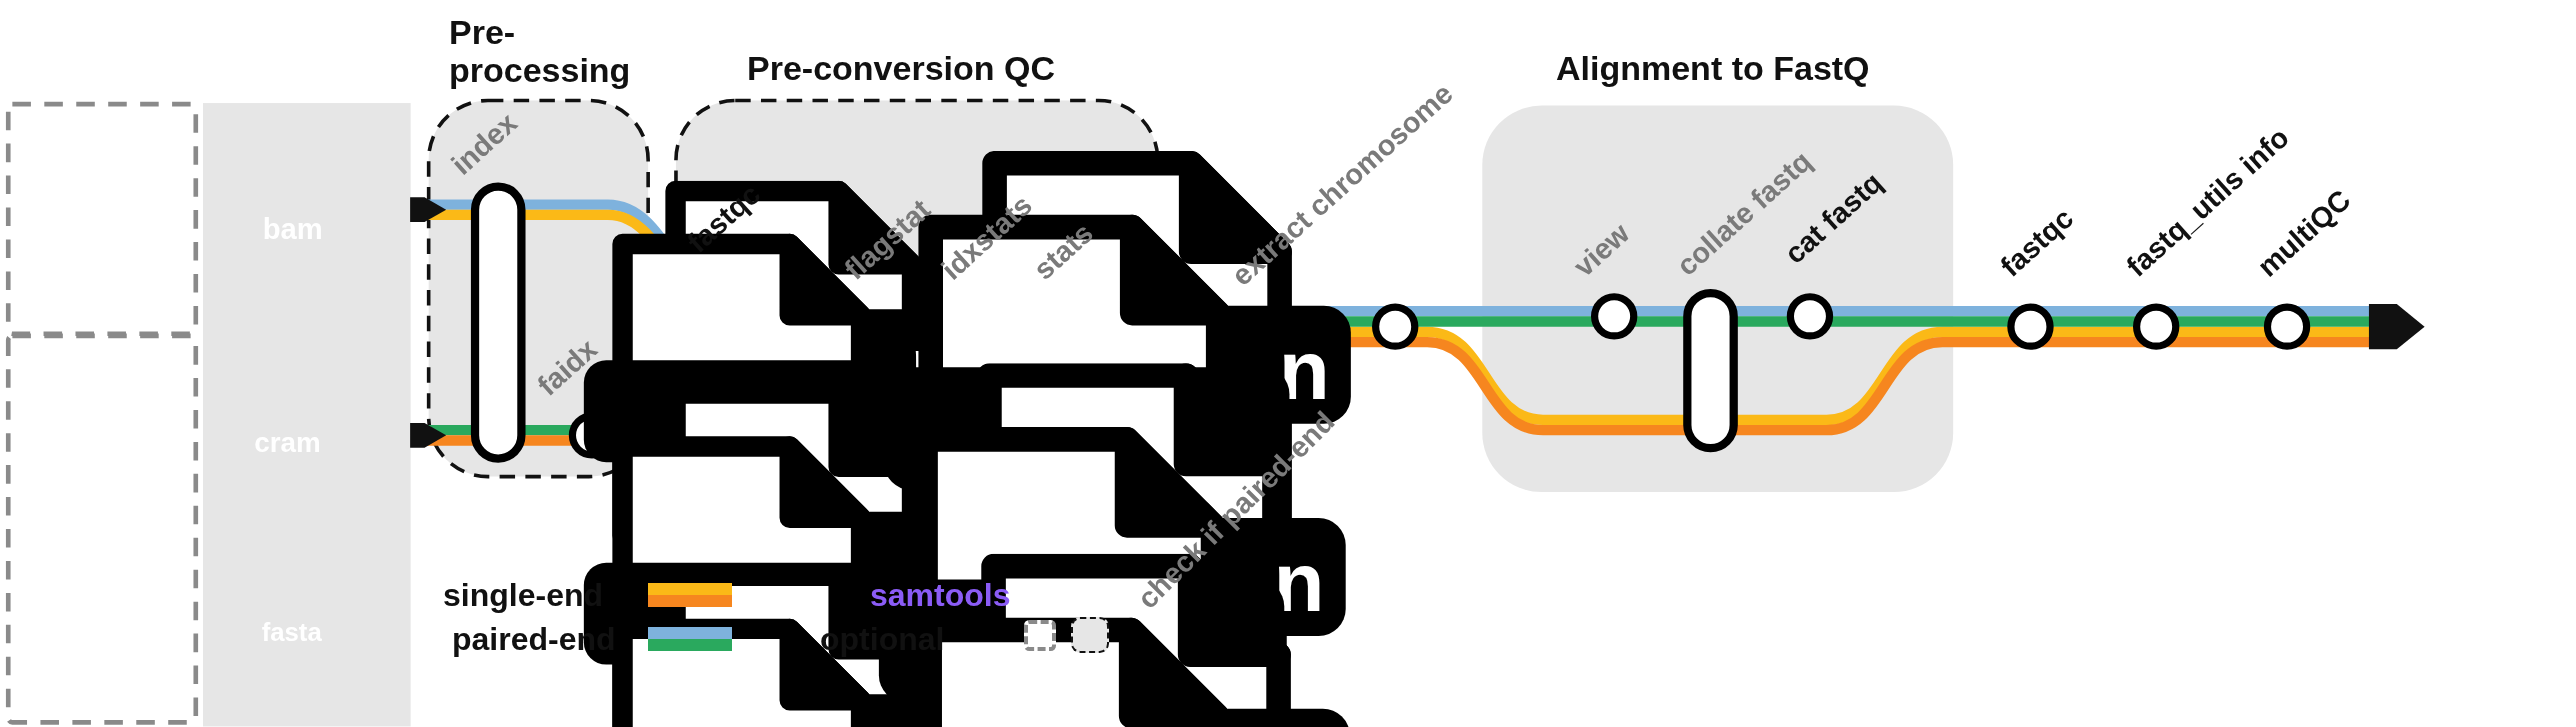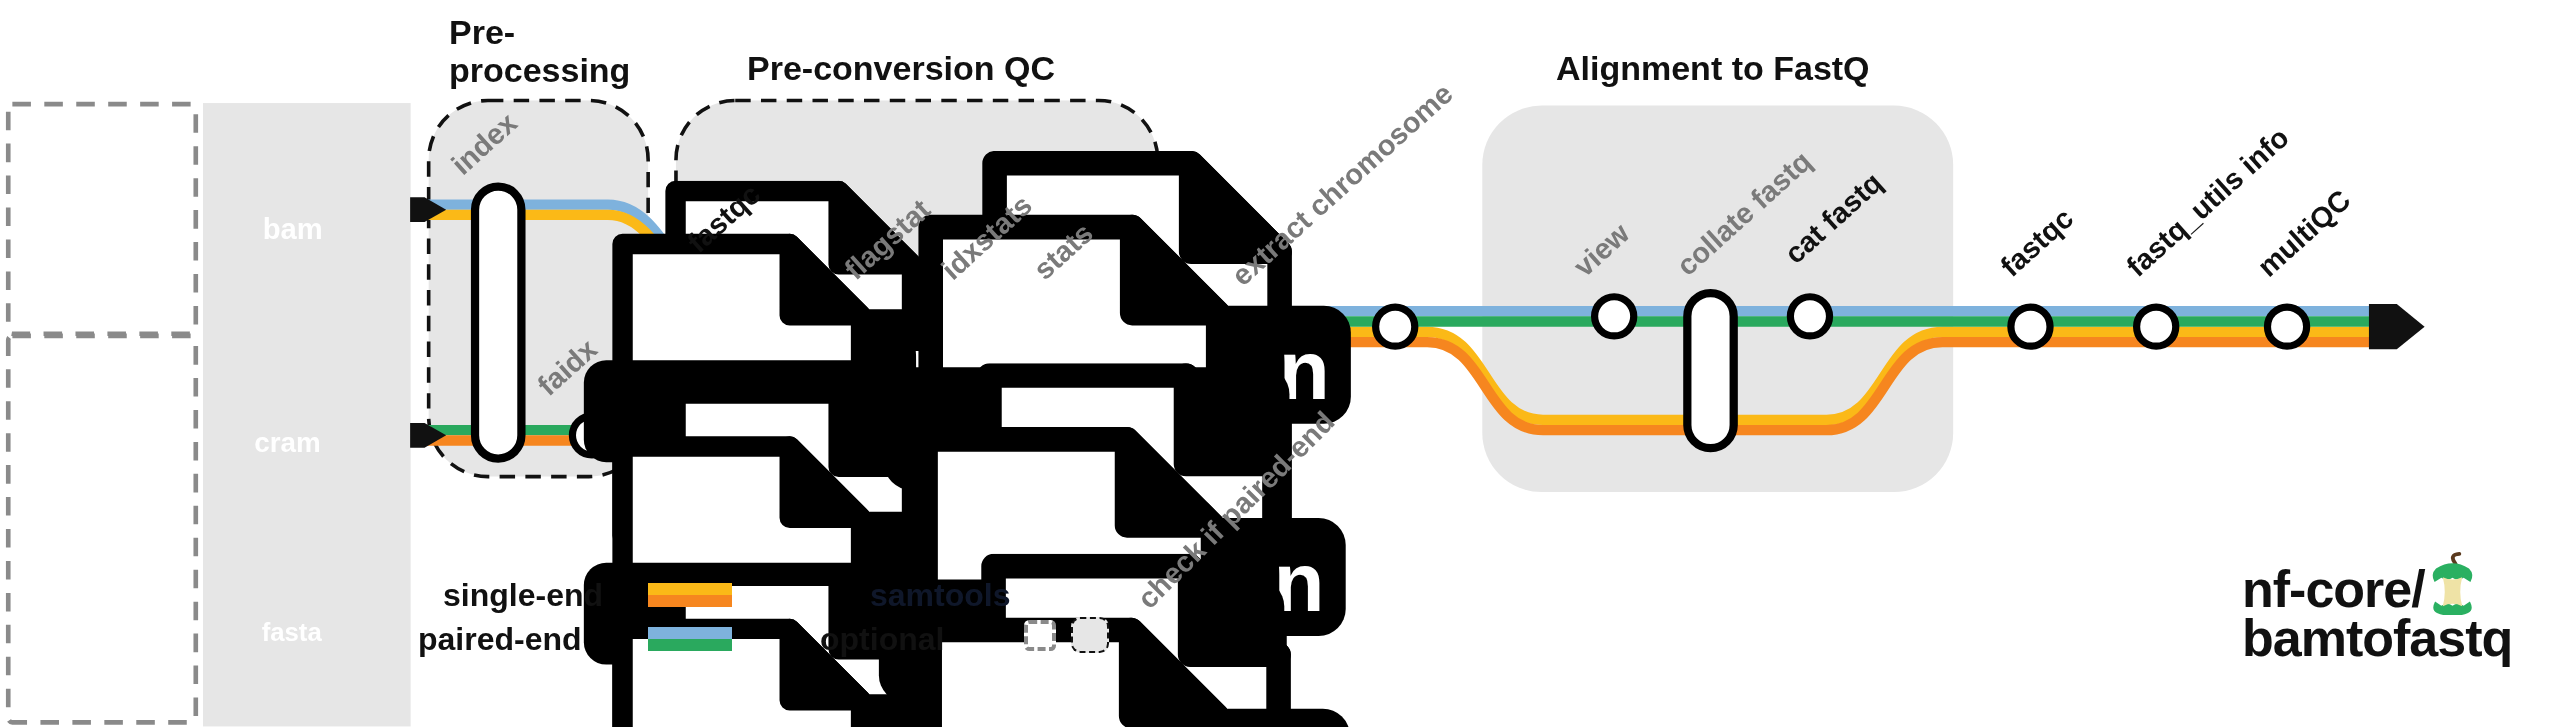--- a/index.html
+++ b/index.html
@@ -19,21 +19,21 @@
   .station-label{
     position:absolute;
     font-weight:bold;font-size:29px;line-height:1;
     white-space:nowrap;color:#7a7a7a;
     transform-origin:0 100%;
   }
   .station-label.dark{color:#111;}
   .legend-text{
     position:absolute;font-weight:bold;font-size:32px;line-height:1;color:#111;white-space:nowrap;
   }
-  .legend-text.gray{color:#0f172a;}
+  .legend-text.gray{color:#8b5cf6;}
   .swatch{position:absolute;width:84px;height:24px;}
   .swatch div{width:100%;height:12px;}
   .c-yellow{background:#FBB917;}
   .c-orange{background:#F6861F;}
   .c-blue{background:#7EB2DD;}
   .c-green{background:#2AA95E;}
   .opt-box-white{
     position:absolute;left:1024px;top:620px;width:32px;height:31px;
     border:4.1px dashed #8a8a8a;border-radius:5.2px;background:#fff;box-sizing:border-box;
   }
@@ -167,39 +167,25 @@
   <div class="station-label dark" style="left:1799px;top:240px;transform:rotate(-42deg);">cat fastq</div>
   <div class="station-label dark" style="left:2015px;top:253px;transform:rotate(-42deg);">fastqc</div>
   <div class="station-label dark" style="left:2141px;top:253px;transform:rotate(-42deg);">fastq_utils info</div>
   <div class="station-label dark" style="left:2272px;top:253px;transform:rotate(-42deg);">multiQC</div>
 
   <div class="legend-text" style="left:443px;top:579px;text-align:right;">single-end</div>
   <div class="swatch" style="left:648px;top:583px;">
     <div class="c-yellow"></div>
     <div class="c-orange"></div>
   </div>
-  <div class="legend-text" style="left:418px;top:623px;">paired-end</div>
+  <div class="legend-text" style="left:452px;top:623px;">paired-end</div>
   <div class="swatch" style="left:648px;top:627px;">
     <div class="c-blue"></div>
     <div class="c-green"></div>
   </div>
   <div class="legend-text gray" style="left:870px;top:579px;">samtools</div>
   <div class="legend-text" style="left:820px;top:623px;">optional</div>
   <div class="opt-box-white"></div>
   <div class="opt-box-gray"></div>
 
-  <div id="logo">
-    <div class="line1">
-      <span class="nf">nf</span>
-        <span class="hyph">-</span>
-        <span>core/</span>
-      <svg width="49" height="63" viewBox="0 0 100 130" style="margin-left:3.1px;">
-        <path d="M56,24 Q42,6 64,4" stroke="#5b3a1e" stroke-width="8" fill="none" stroke-linecap="round"></path>
-        <path d="M16,34 Q50,12 84,34 Q96,46 87,62 L73,53 Q61,61 50,53 Q39,61 27,53 L13,62 Q4,46 16,34 Z" fill="#2AB061"></path>
-        <path d="M14,102 Q5,120 18,126 Q34,133 50,130 Q66,133 82,126 Q95,120 86,102 L73,111 Q61,103 50,111 Q39,103 27,111 Z" fill="#2AB061"></path>
-        <path d="M30,52 Q50,62 70,52 Q62,82 70,112 Q50,102 30,112 Q38,82 30,52 Z" fill="#EFE3A6"></path>
-      </svg>
-    </div>
-    <div class="line2">bamtofastq</div>
-  </div>
 
 </div>
 
 
 </body></html>

